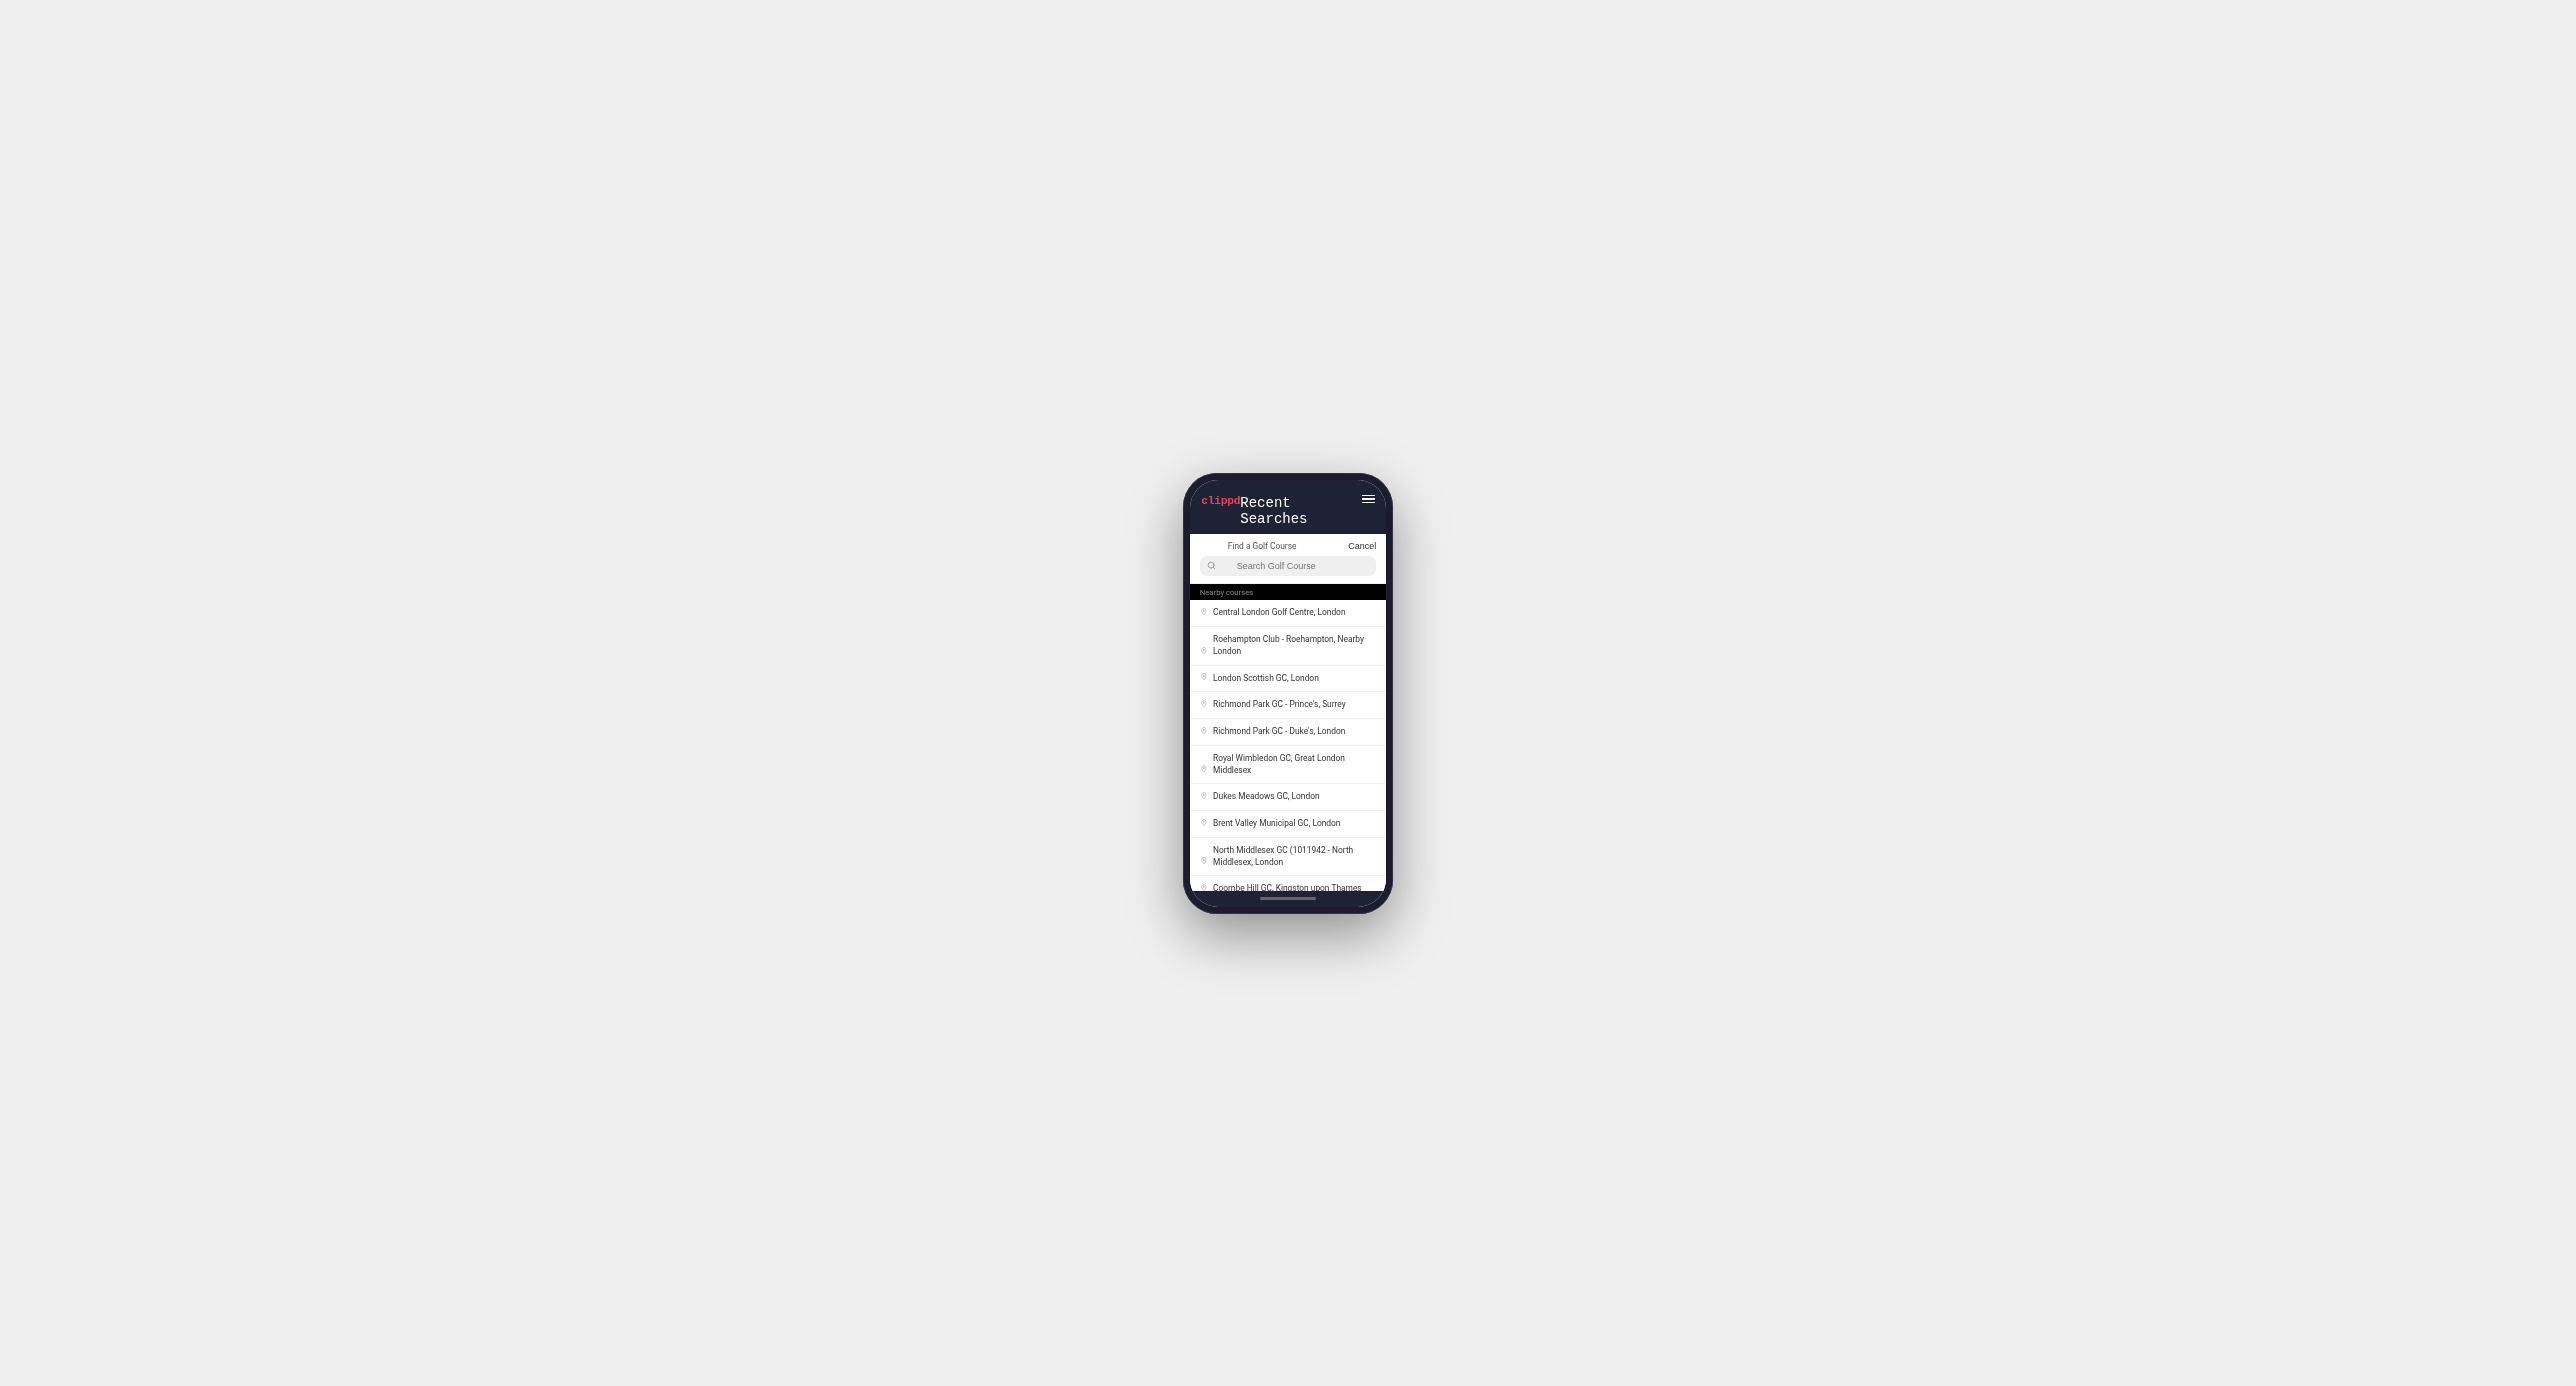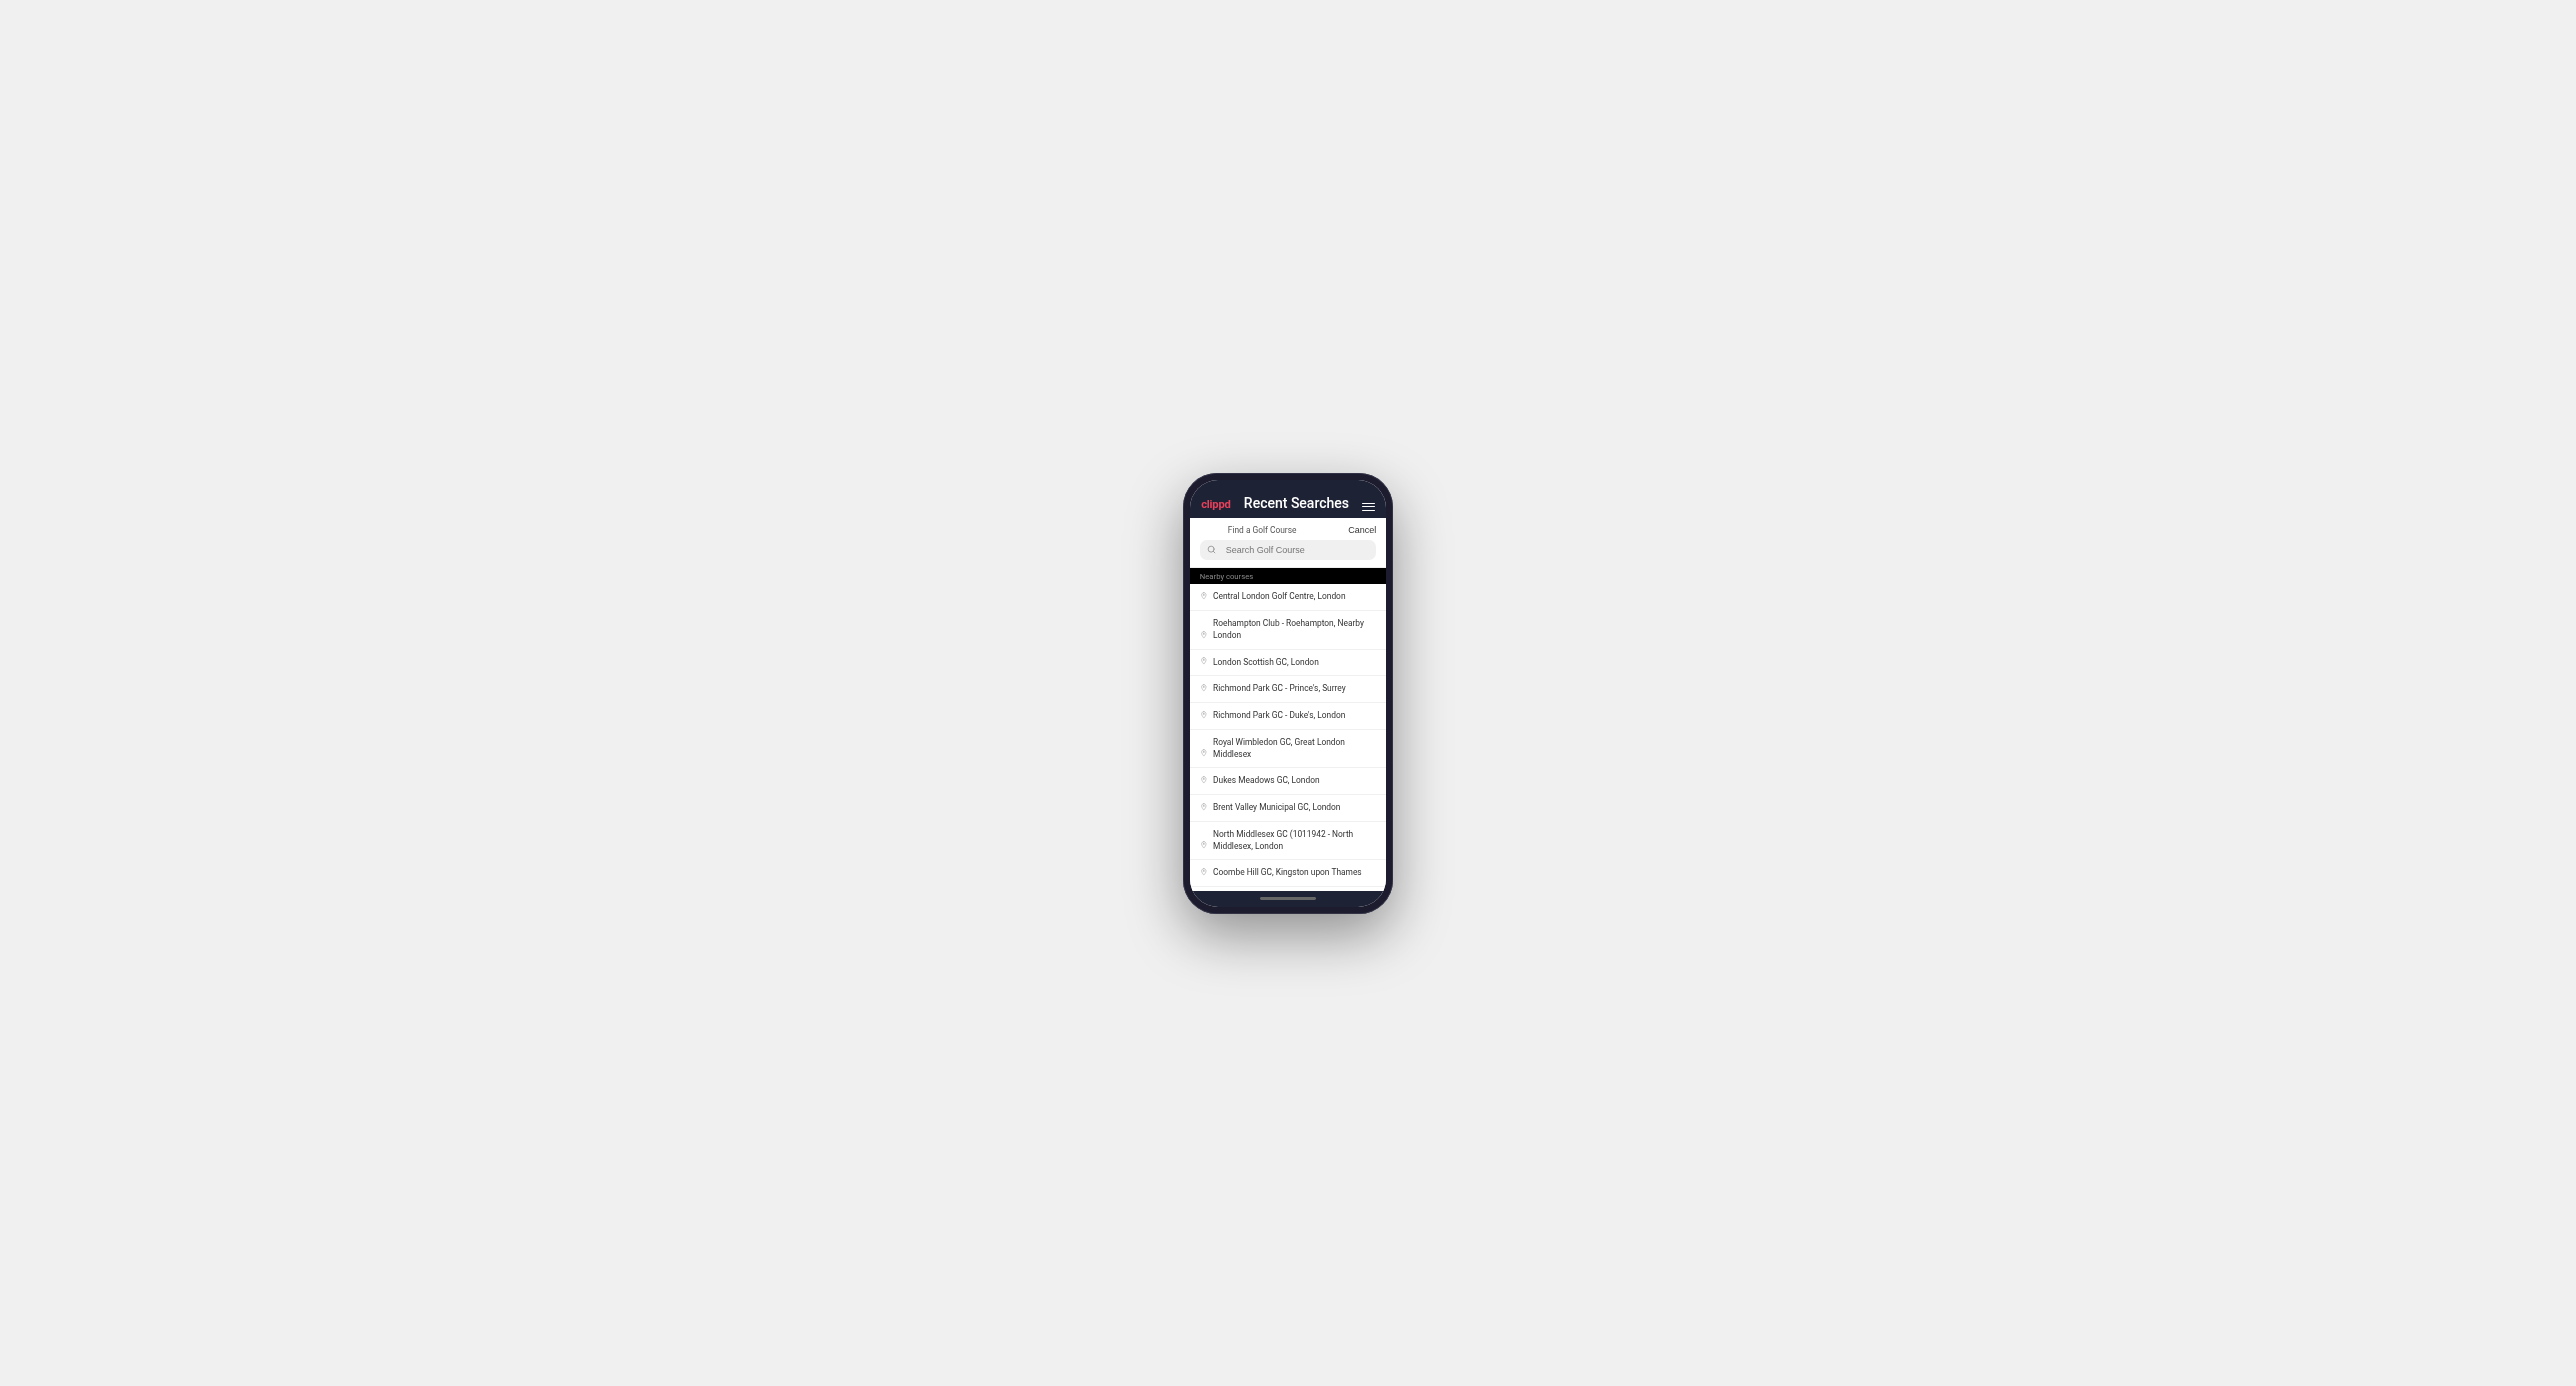--- a/index.html
+++ b/index.html
@@ -38,24 +38,25 @@
       background: #1e2235;
       height: 9.8px;
       border-radius: 28px 28px 0 0;
       flex-shrink: 0;
     }
 
     
     .app-header {
       background: #1e2235;
       display: flex;
-      align-items: flex-end;
+      align-items: flex-start;
       justify-content: space-between;
       padding: 5.6px 11.2px 7px 11.2px;
       flex-shrink: 0;
+      font-family: Liberation Mono, monospace;
     }
 
     .app-logo {
       color: #e8415a;
       font-weight: 700;
       font-size: 11.2px;
       letter-spacing: -0.2px;
     }
 
     .app-header-title {
@@ -118,21 +119,21 @@
       padding: 0 9.8px 7px 9.8px;
       flex-shrink: 0;
     }
 
     .search-input-wrapper {
       background: #f0f0f0;
       border-radius: 7px;
       display: flex;
       align-items: flex-start;
       padding: 4.9px 7px;
-      gap: 10px;
+      gap: 21px;
     }
 
     .search-icon-svg {
       color: #999;
       flex-shrink: 0;
     }
 
     .search-input {
       background: none;
       border: none;

